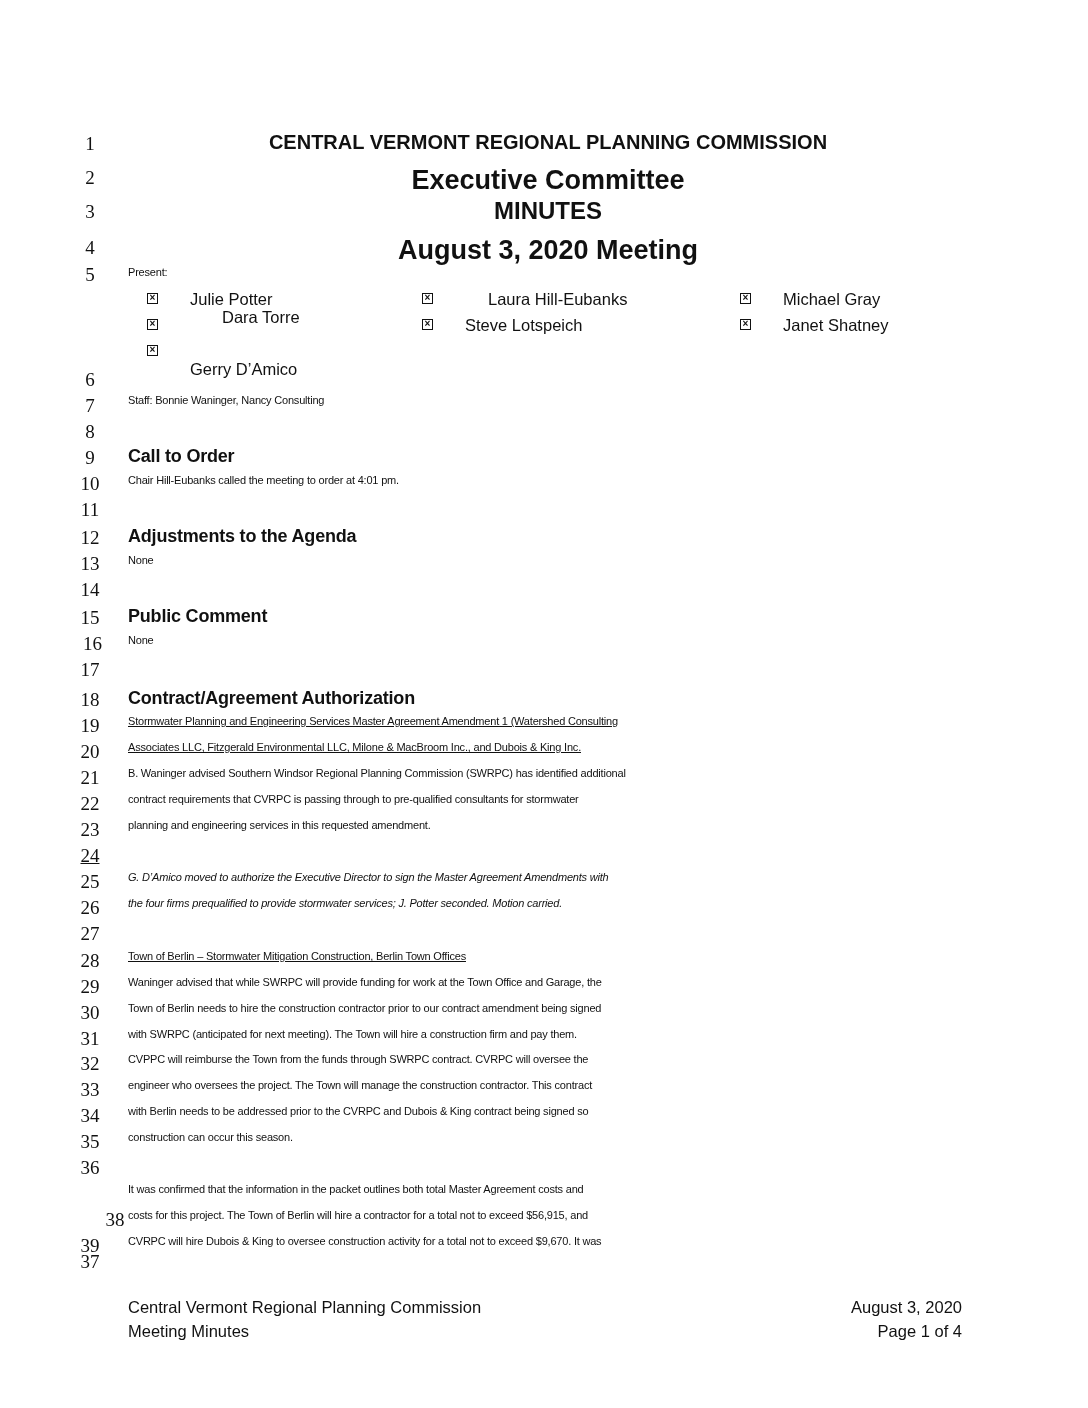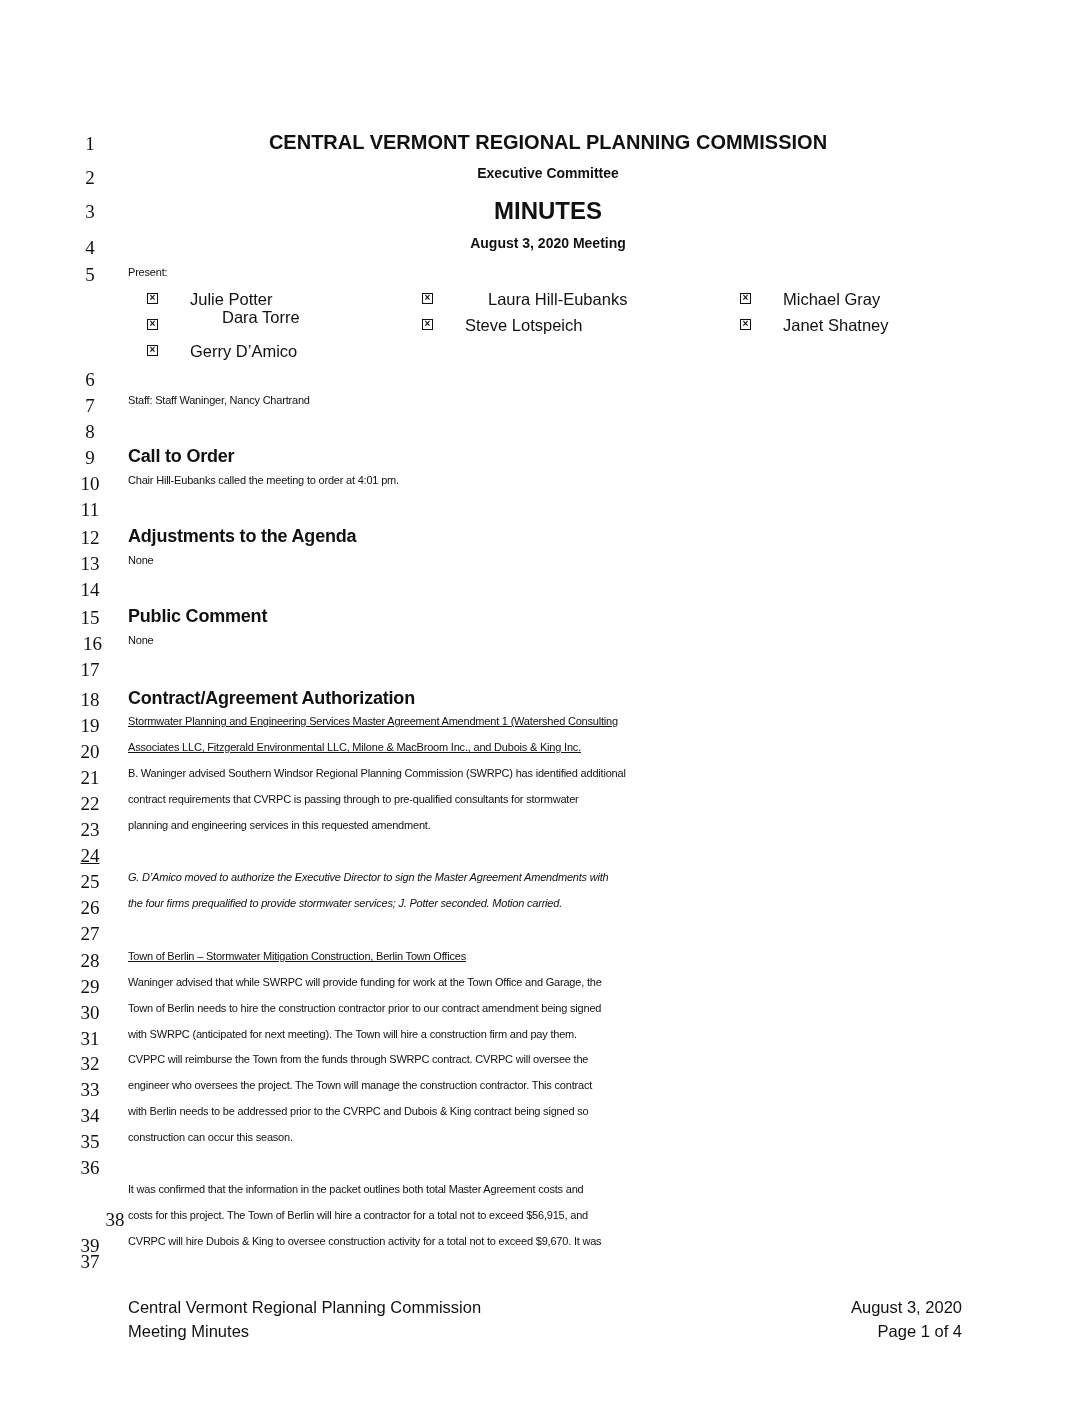--- a/index.html
+++ b/index.html
@@ -3,21 +3,21 @@
 <meta charset="utf-8">
 <style>
   html, body { margin:0; padding:0; background:#ffffff; }
   body { width:1088px; height:1408px; position:relative; overflow:hidden;
          font-family:"Liberation Sans", sans-serif; color:#111; }
   .ln { position:absolute; left:78px; width:24px; font-family:"Liberation Serif", serif;
         font-size:19px; color:#111; text-align:center; }
   .row { position:absolute; left:128px; font-size:11px; white-space:nowrap; letter-spacing:-0.2px; }
   .center { position:absolute; left:128px; width:840px; text-align:center; font-weight:bold; white-space:nowrap; }
   .h1 { font-size:20px; }
-  .h2 { font-size:14px; }
+  .h2 { font-size:27px; }
   .h3 { font-size:24px; }
   .bold { font-weight:bold; font-size:18px; }
   .u { text-decoration:underline; }
   .i { font-style:italic; }
   .chk { position:absolute; width:11px; height:11px; border:1.5px solid #111; box-sizing:border-box;
          font-size:10px; line-height:8px; text-align:center; font-weight:bold; }
   .name { position:absolute; font-size:16.5px; white-space:nowrap; }
   .foot { position:absolute; font-size:16.5px; white-space:nowrap; }
 </style>
 </head>
@@ -81,24 +81,24 @@
   <div class="name" style="left:783px;top:290px;">Michael Gray</div>
 
   <div class="chk" style="left:147px;top:319px;">×</div>
   <div class="name" style="left:190px;top:308px;margin-left:32px;">Dara Torre</div>
   <div class="chk" style="left:422px;top:319px;">×</div>
   <div class="name" style="left:465px;top:316px;">Steve Lotspeich</div>
   <div class="chk" style="left:740px;top:319px;">×</div>
   <div class="name" style="left:783px;top:316px;">Janet Shatney</div>
 
   <div class="chk" style="left:147px;top:345px;">×</div>
-  <div class="name" style="left:190px;top:342px;">Gerry D’Amico</div>
+  <div class="name" style="left:190px;top:360px;">Gerry D’Amico</div>
 </div>
 
-<div class="row" style="top:394px;">Staff: Staff Waninger, Nancy Chartrand</div>
+<div class="row" style="top:394px;">Staff: Bonnie Waninger, Nancy Consulting</div>
 
 <div class="row bold" style="top:446px;">Call to Order</div>
 <div class="row" style="top:474px;">Chair Hill-Eubanks called the meeting to order at 4:01 pm.</div>
 
 <div class="row bold" style="top:526px;">Adjustments to the Agenda</div>
 <div class="row" style="top:554px;">None</div>
 
 <div class="row bold" style="top:606px;">Public Comment</div>
 <div class="row" style="top:634px;">None</div>
 

